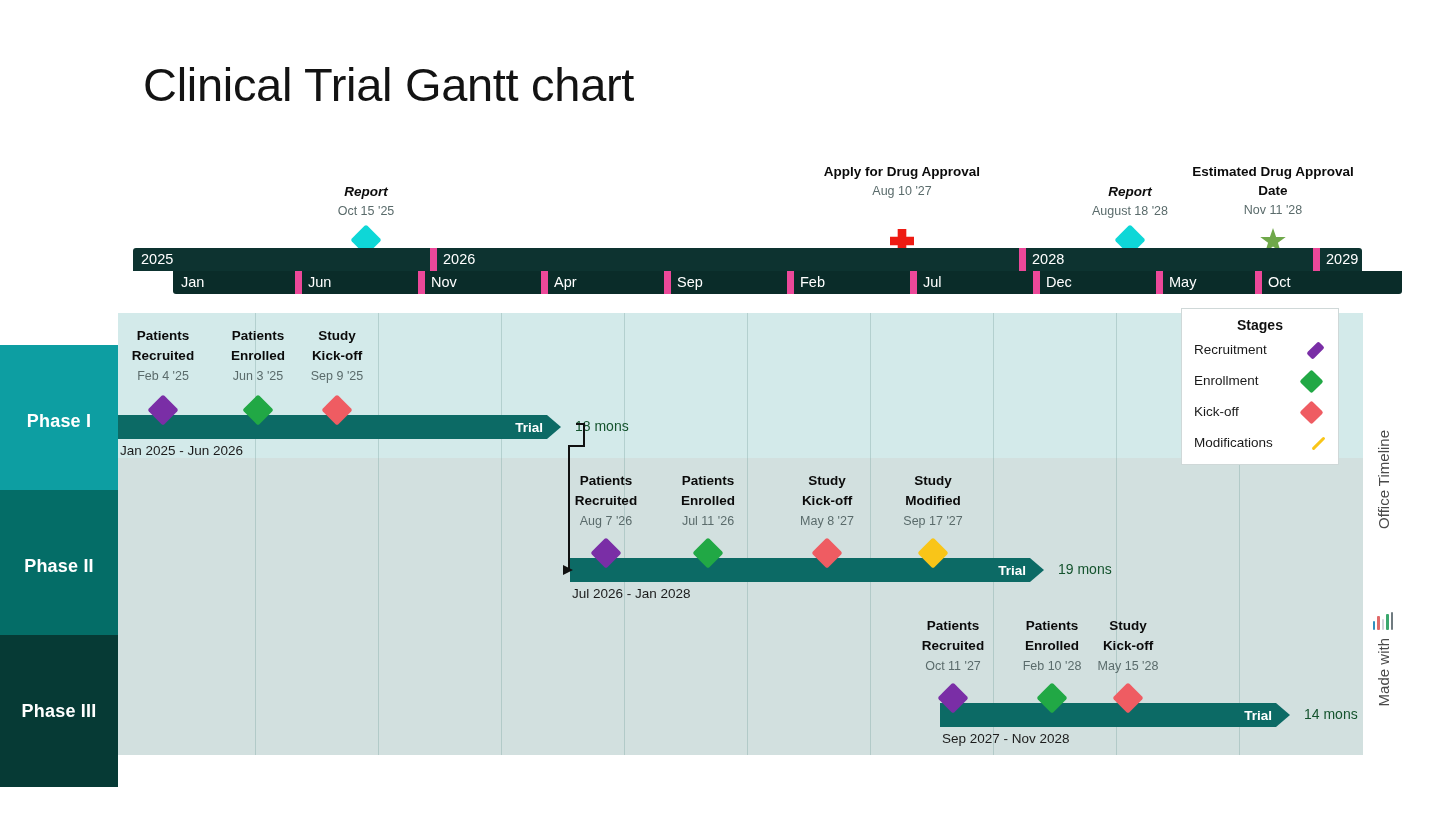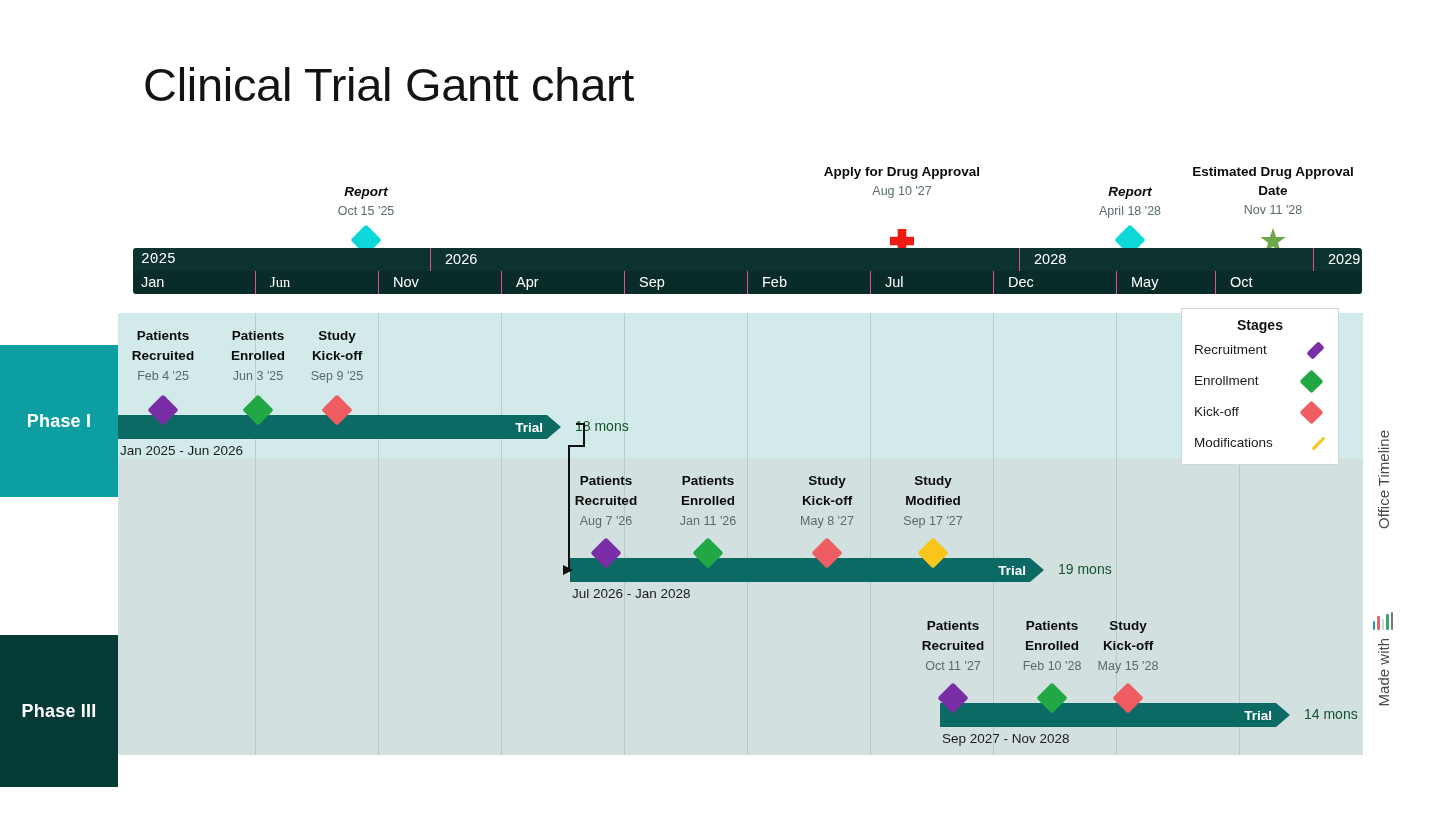--- a/index.html
+++ b/index.html
@@ -35,26 +35,26 @@
     left: 133px; top: 248px;
     width: 1229px; height: 46px;
   }
   .band {
     position: absolute;
     left: 0; width: 1229px;
     background: #0d3330;
     color: #ffffff;
   }
   .band.years { top: 0; height: 23px; border-radius: 3px 3px 0 0; }
-  .band.months { top: 23px; height: 23px; border-radius: 0 0 3px 3px; background:#0a2c29; }
+  .band.months { top: 23px; height: 23px; border-radius: 0 0 3px 3px; background:#0a2c29;margin-left:40px; }
   .tick {
     position: absolute;
     top: 0; height: 100%;
-    border-left: 1px solid #ec4899;
-    padding-left: 14px;
+    border-left: 7px solid #ec4899;
+    padding-left: 6px;
     font-size: 14.5px;
     line-height: 23px;
     color: #ffffff;
     white-space: nowrap;
     overflow: hidden;
   }
   .tick.first { border-left: none; padding-left: 8px; }
 
   
   .milestone {
@@ -254,40 +254,40 @@
         <div class="ms-date">Oct 15 '25</div>
       </div>
       <div class="ms-marker shape-diamond" style="background: rgb(14, 215, 215); left: 366px; top: 229px;"></div>
       <div class="milestone" style="left: 817px; top: 162px;">
         <div class="ms-title">Apply for Drug Approval</div>
         <div class="ms-date">Aug 10 '27</div>
       </div>
       <div class="ms-marker shape-cross" style="background: rgb(238, 27, 19); left: 902px; top: 229px;"></div>
       <div class="milestone" style="left: 1045px; top: 182px;">
         <div class="ms-title italic">Report</div>
-        <div class="ms-date">April 18 '28</div>
+        <div class="ms-date">August 18 '28</div>
       </div>
       <div class="ms-marker shape-diamond" style="background: rgb(14, 215, 215); left: 1130px; top: 229px;"></div>
       <div class="milestone" style="left: 1188px; top: 162px;">
         <div class="ms-title">Estimated Drug Approval Date</div>
         <div class="ms-date">Nov 11 '28</div>
       </div>
       <div class="ms-marker shape-star" style="background: rgb(111, 168, 74); left: 1273px; top: 228px;"></div>
     </div>
 
   <div id="timeline-header">
     <div class="band years" id="band-years">
-        <div class="tick first" style="left: 0px; width: 297px; font-family: Liberation Mono, monospace;">2025</div>
+        <div class="tick first" style="left: 0px; width: 297px;">2025</div>
         <div class="tick" style="left: 297px; width: 294px;">2026</div>
         <div class="tick" style="left: 886px; width: 294px;">2028</div>
         <div class="tick" style="left: 1180px; width: 49px;">2029</div>
       </div>
     <div class="band months" id="band-months">
         <div class="tick first" style="left: 0px; width: 122px;">Jan</div>
-        <div class="tick" style="left: 122px; width: 123px; font-family: Liberation Serif, serif;">Jun</div>
+        <div class="tick" style="left: 122px; width: 123px;">Jun</div>
         <div class="tick" style="left: 245px; width: 123px;">Nov</div>
         <div class="tick" style="left: 368px; width: 123px;">Apr</div>
         <div class="tick" style="left: 491px; width: 123px;">Sep</div>
         <div class="tick" style="left: 614px; width: 123px;">Feb</div>
         <div class="tick" style="left: 737px; width: 123px;">Jul</div>
         <div class="tick" style="left: 860px; width: 123px;">Dec</div>
         <div class="tick" style="left: 983px; width: 123px;">May</div>
         <div class="tick" style="left: 1082px; width: 123px;">Oct</div>
       </div>
   </div>
@@ -325,20 +325,21 @@
           <div class="tm-diamond" style="left: 140px; top: 86px; background: rgb(33, 168, 69);"></div>
           <div class="task-ms" style="left: 159px; top: 13px;">
             <div class="tm-title">Study</div>
             <div class="tm-title">Kick-off</div>
             <div class="tm-date">Sep 9 '25</div>
           </div>
           <div class="tm-diamond" style="left: 219px; top: 86px; background: rgb(239, 92, 98);"></div>
         </div>
       </div>
       <div class="lane" style="top: 458px; height: 152px; width: 1363px;">
+        <div class="lane-label" style="background: rgb(4, 109, 103);">Phase II</div>
         <div class="lane-body" style="background: rgb(210, 224, 223);">
           <div class="gridline" style="left: 137px;"></div>
           <div class="gridline" style="left: 260px;"></div>
           <div class="gridline" style="left: 383px;"></div>
           <div class="gridline" style="left: 506px;"></div>
           <div class="gridline" style="left: 629px;"></div>
           <div class="gridline" style="left: 752px;"></div>
           <div class="gridline" style="left: 875px;"></div>
           <div class="gridline" style="left: 998px;"></div>
           <div class="gridline" style="left: 1121px;"></div>
@@ -350,21 +351,21 @@
           <div class="bar-dur" style="left: 940px; top: 103px;">19 mons</div>
           <div class="task-ms" style="left: 428px; top: 13px;">
             <div class="tm-title">Patients</div>
             <div class="tm-title">Recruited</div>
             <div class="tm-date">Aug 7 '26</div>
           </div>
           <div class="tm-diamond" style="left: 488px; top: 84px; background: rgb(122, 46, 166);"></div>
           <div class="task-ms" style="left: 530px; top: 13px;">
             <div class="tm-title">Patients</div>
             <div class="tm-title">Enrolled</div>
-            <div class="tm-date">Jan 11 '26</div>
+            <div class="tm-date">Jul 11 '26</div>
           </div>
           <div class="tm-diamond" style="left: 590px; top: 84px; background: rgb(33, 168, 69);"></div>
           <div class="task-ms" style="left: 649px; top: 13px;">
             <div class="tm-title">Study</div>
             <div class="tm-title">Kick-off</div>
             <div class="tm-date">May 8 '27</div>
           </div>
           <div class="tm-diamond" style="left: 709px; top: 84px; background: rgb(239, 92, 98);"></div>
           <div class="task-ms" style="left: 755px; top: 13px;">
             <div class="tm-title">Study</div>

